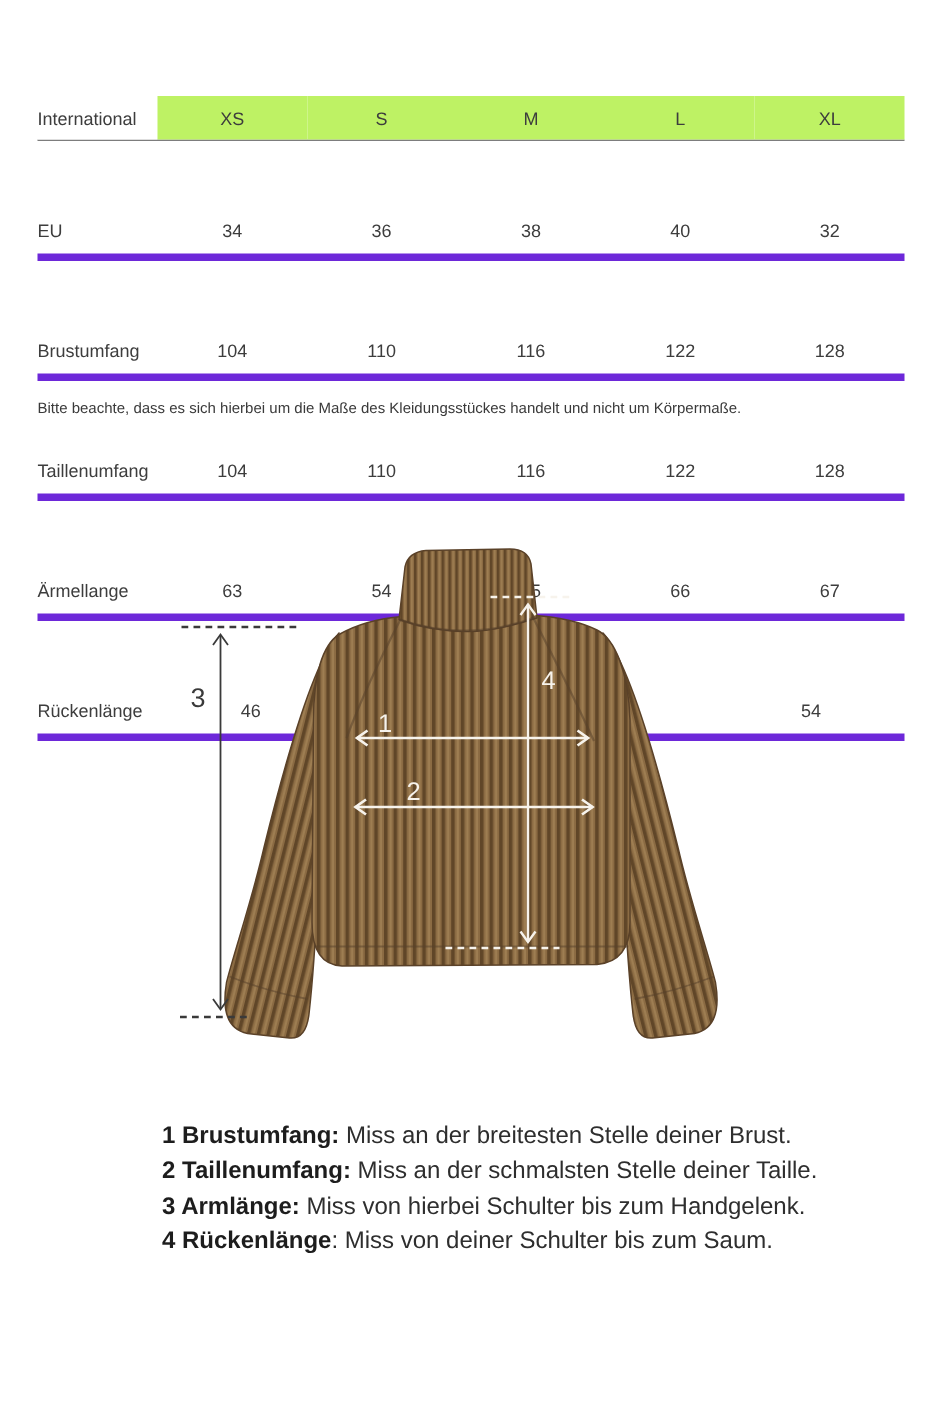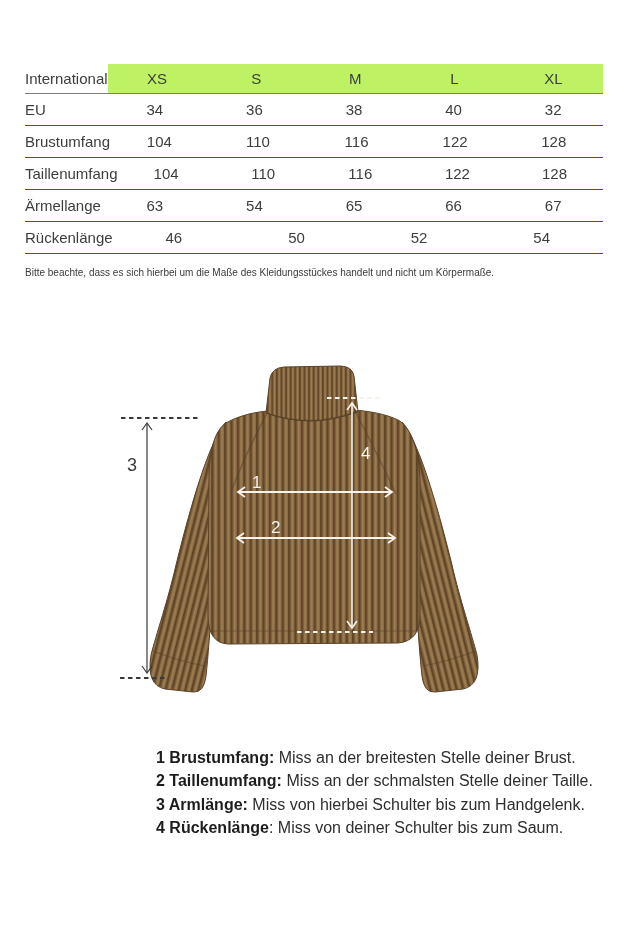--- a/index.html
+++ b/index.html
@@ -2,39 +2,39 @@
 <html><head>
 <meta charset="utf-8">
 <style>
   html,body{margin:0;padding:0;background:#ffffff;}
   .canvas{
     position:relative;width:631px;height:947px;background:#ffffff;
     font-family:"Liberation Sans", sans-serif;color:#3d3d3d;overflow:hidden;
   }
 
   
-  .size-table{position:absolute;left:25px;top:64px;width:578px;font-size:15px;}
+  .size-table{position:absolute;left:25px;top:64px;width:578px;font-size:12px;}
   .thead{display:flex;height:29px;border-bottom:1px solid #7d7d7d;}
   .corner-cell{flex:0 0 80px;display:flex;align-items:center;background:#ffffff;white-space:nowrap;}
   .hcell{flex:1 1 0;display:flex;align-items:center;justify-content:center;background:#bef264;}
-  .trow{display:flex;height:31px;border-bottom:1px solid #6d28d9;}
+  .trow{display:flex;height:31px;border-bottom:5px solid #6d28d9;margin-top:44px;}
   .row-label{flex:0 0 80px;display:flex;align-items:center;white-space:nowrap;}
   .vcell{flex:1 1 0;display:flex;align-items:center;justify-content:center;}
 
   
   .note{position:absolute;left:25px;top:265px;width:585px;font-size:10px;line-height:15px;color:#3a3a3a;}
 
   
   .figure{position:absolute;left:0;top:335px;}
   .lbl-light{fill:#f7f3ec;font-size:17px;font-family:"Liberation Sans",sans-serif;}
   .lbl-dark{fill:#3a3a3a;font-size:18px;font-family:"Liberation Sans",sans-serif;}
   .seam{stroke:#55402a;fill:none;opacity:.5;}
 
   
-  .legend{position:absolute;left:108px;top:746px;font-size:16px;line-height:23.3px;color:#2e2e2e;margin-left:48px;}
+  .legend{position:absolute;left:108px;top:746px;font-size:16px;line-height:23.3px;color:#2e2e2e;}
   .legend b{color:#1d1d1d;font-weight:700;}
 </style>
 </head>
 <body>
 
 <div class="canvas">
 
   <div class="size-table">
     <div class="thead">
       <div class="corner-cell">International</div>

